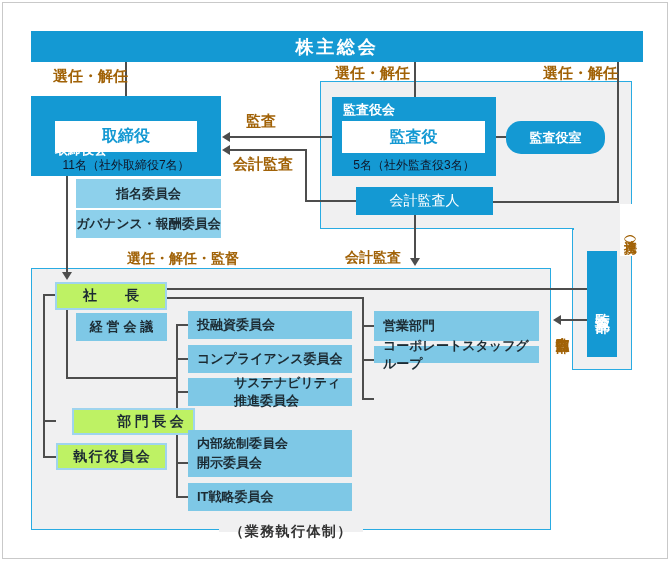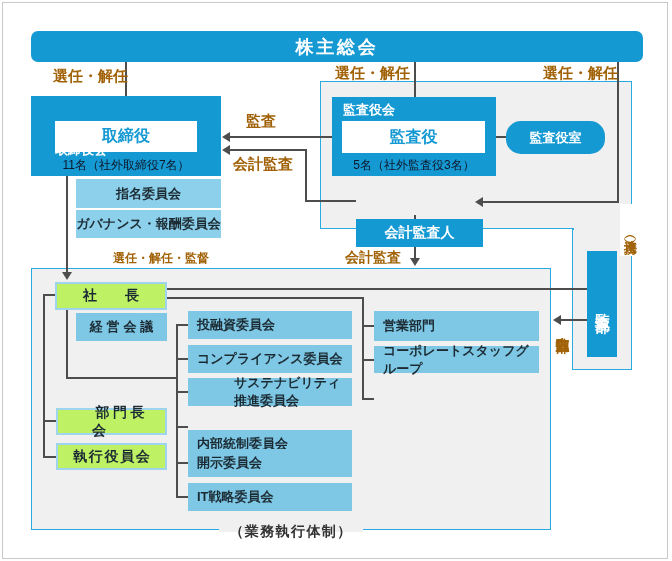--- a/index.html
+++ b/index.html
@@ -12,21 +12,21 @@
   .patch{background:#f0f0f1;z-index:1;}
   svg.lines{left:0;top:0;z-index:2;}
   .bluebox{background:#1499d3;color:#fff;z-index:3;}
   .lightbox{background:#7ec8e6;color:#1c2b33;z-index:3;font-weight:bold;font-size:13px;}
   .lighterbox{background:#8dd0eb;color:#1c2b33;z-index:3;font-weight:bold;font-size:13px;}
   .whitebox{background:#bef264;border:2px solid #9fd4ee;color:#1c2b33;z-index:3;font-weight:bold;font-size:14px;}
   .center{display:flex;align-items:center;justify-content:center;}
   .leftpad{display:flex;align-items:center;padding-left:9px;}
   .lbl{color:#a16207;font-weight:bold;z-index:4;white-space:nowrap;}
   .vtext{writing-mode:vertical-rl;text-orientation:upright;z-index:4;}
-  .banner-text{font-size:18px;letter-spacing:0.15em;font-weight:bold;border-radius:7px;}
+  .banner-text{font-size:18px;letter-spacing:0.15em;font-weight:bold;}
   .boxtag{font-size:13px;font-weight:bold;color:#fff;z-index:4;}
   .innerwhite{background:#fff;color:#1499d3;font-weight:bold;font-size:16px;z-index:4;justify-content:center;}
   .cnt{color:#0f172a;font-size:12px;z-index:4;text-align:center;white-space:nowrap;}
   .caption-wrap{z-index:4;text-align:center;}
   .caption-pill{display:inline-block;font-size:14px;font-weight:bold;color:#333;
     background:linear-gradient(to bottom,#f0f0f1 0%,#f0f0f1 52%,#ffffff 52%,#ffffff 100%);
     padding:0 10px;letter-spacing:0.1em;}
 </style>
 </head>
 <body>
@@ -98,37 +98,37 @@
   <div class="abs boxtag" style="left:343px;top:101px;">監査役会</div>
   <div class="abs innerwhite center" style="left:342px;top:121px;width:143px;height:32px;">
     <span>監査役</span>
   </div>
   <div class="abs cnt" style="left:332px;top:157px;width:164px;">5名（社外監査役3名）</div>
 
   <div class="abs bluebox center" style="left:506px;top:121px;width:99px;height:33px;font-size:13px;font-weight:bold;border-radius:15px;">
     <span>監査役室</span>
   </div>
 
-  <div class="abs bluebox center" style="left:356px;top:187px;width:127px;height:28px;font-size:14px;font-weight:bold;margin-top:32px;">
+  <div class="abs bluebox center" style="left:356px;top:187px;width:137px;height:28px;font-size:14px;font-weight:normal;">
     <span>会計監査人</span>
   </div>
 
   <div class="abs vtext lbl" style="left:620px;top:204px;width:20px;height:52px;background:#fff;
        font-size:13px;display:flex;align-items:center;justify-content:center;">（連携）</div>
 
-  <div class="abs lbl" style="left:113px;top:250px;font-size:12px;">選任・解任・監督</div>
+  <div class="abs lbl" style="left:127px;top:250px;font-size:14px;">選任・解任・監督</div>
   <div class="abs lbl" style="left:345px;top:249px;font-size:14px;">会計監査</div>
 
   <div class="abs whitebox center" style="left:55px;top:282px;width:112px;height:28px;z-index:3;">
     <span>社　　長</span>
   </div>
   <div class="abs lightbox center" style="left:76px;top:313px;width:91px;height:28px;letter-spacing:0.3em;text-indent:0.3em;">
     <span>経営会議</span>
   </div>
-  <div class="abs whitebox center" style="left:56px;top:408px;width:111px;height:27px;letter-spacing:0.25em;text-indent:0.25em;padding-left:34px;">
+  <div class="abs whitebox center" style="left:72px;top:408px;width:123px;height:27px;letter-spacing:0.25em;text-indent:0.25em;padding-left:34px;">
     <span>部門長会</span>
   </div>
   <div class="abs whitebox center" style="left:56px;top:443px;width:111px;height:27px;letter-spacing:0.12em;text-indent:0.12em;">
     <span>執行役員会</span>
   </div>
 
   <div class="abs lightbox leftpad" style="left:188px;top:311px;width:164px;height:28px;">
     <span>投融資委員会</span>
   </div>
   <div class="abs lightbox leftpad" style="left:188px;top:345px;width:164px;height:28px;">
@@ -143,21 +143,21 @@
   <div class="abs lightbox leftpad" style="left:188px;top:449px;width:164px;height:28px;">
     <span>開示委員会</span>
   </div>
   <div class="abs lightbox leftpad" style="left:188px;top:483px;width:164px;height:28px;">
     <span>IT戦略委員会</span>
   </div>
 
   <div class="abs lightbox leftpad" style="left:374px;top:311px;width:165px;height:30px;">
     <span>営業部門</span>
   </div>
-  <div class="abs lightbox leftpad" style="left:374px;top:346px;width:165px;height:27px;">
+  <div class="abs lightbox leftpad" style="left:374px;top:346px;width:165px;height:17px;">
     <span>コーポレートスタッフグループ</span>
   </div>
 
   <div class="abs bluebox vtext center" style="left:587px;top:251px;width:30px;height:106px;
        font-size:15px;font-weight:bold;letter-spacing:0.15em;">
     <span>監査部</span>
   </div>
   <div class="abs vtext lbl" style="left:552px;top:327px;width:20px;height:64px;font-size:14px;">内部監査</div>
 
   <div class="abs caption-wrap" style="left:31px;top:522px;width:520px;">

